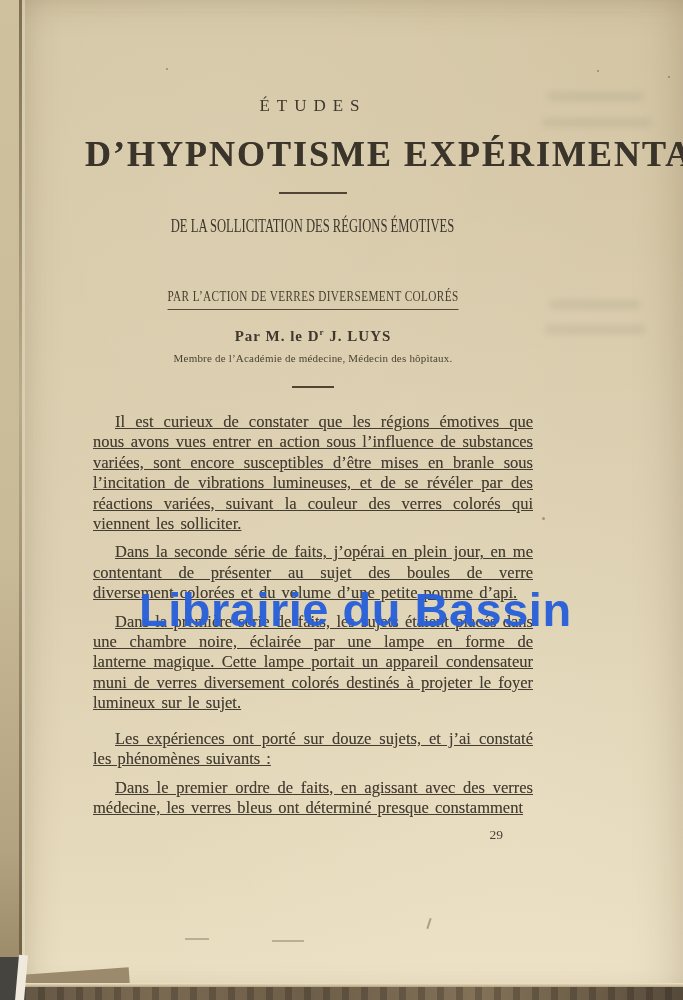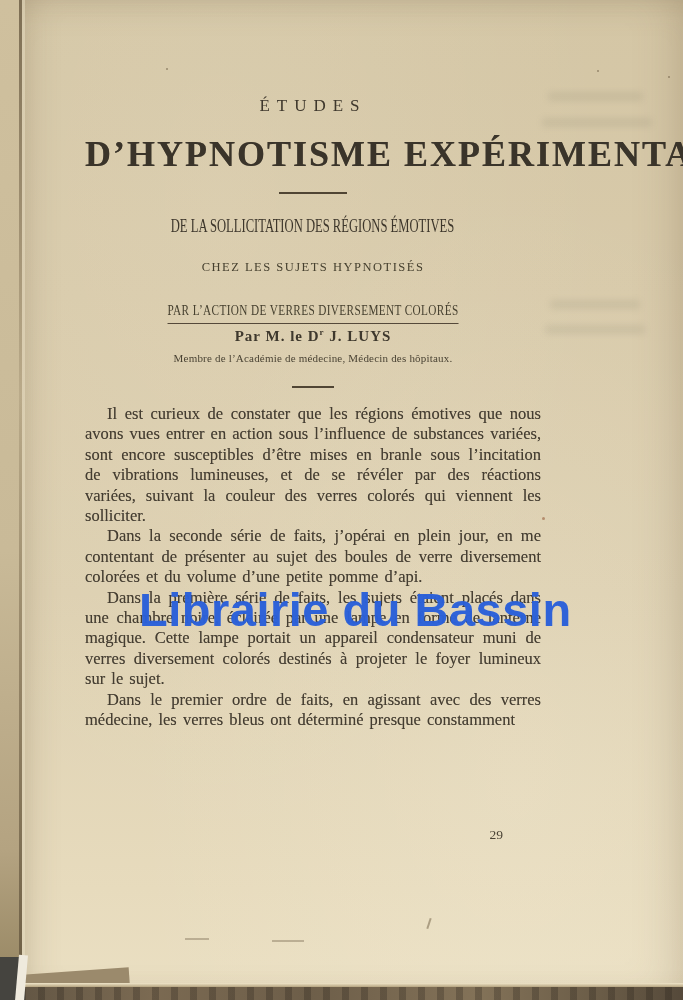--- a/index.html
+++ b/index.html
@@ -43,31 +43,31 @@
   .centered{position:absolute;left:0;width:100%;text-align:center;white-space:nowrap;}
   .series-title{top:96px;font-size:17px;letter-spacing:7px;color:#3e372c;}
   .main-title{top:133px;font-size:36px;font-weight:bold;letter-spacing:2px;color:#3a342a;
         text-shadow:0 0 .5px rgba(58,52,42,.6);}
   .rule{position:absolute;left:50%;transform:translateX(-50%);height:2px;background:#504534;}
   .rule-1{top:192px;width:68px;}
   .rule-2{top:386px;width:42px;}
   .chapter-title{top:216px;font-size:18px;color:#3d362b;}
   .chapter-title .squeeze{display:inline-block;transform:scaleX(.70);transform-origin:center;}
   .subtitle-1{top:260px;font-size:12.5px;letter-spacing:1.5px;color:#46402f;}
-  .subtitle-2{top:288px;font-size:15px;color:#46402f;margin-top:14px;}
+  .subtitle-2{top:288px;font-size:15px;color:#46402f;}
   .subtitle-2 .squeeze{display:inline-block;transform:scaleX(.75);transform-origin:center;
         border-bottom:1.5px solid #55493a;padding-bottom:4px;letter-spacing:.5px;}
   .byline{top:327px;font-size:15px;font-weight:bold;letter-spacing:1px;color:#3e382d;}
   .byline sup{font-size:9px;}
   .affiliation{top:352px;font-size:11px;letter-spacing:.2px;color:#4a4334;}
   
   .body-text{position:absolute;top:404px;left:0;width:456px;
         font-size:16.5px;line-height:20.4px;text-align:justify;word-spacing:2px;
         color:#443d31;text-shadow:0 0 .4px rgba(62,54,44,.45);}
-  .body-text p{margin:0;text-indent:22px;}
+  .body-text p{margin:8px;text-indent:22px;text-decoration:underline;}
   .body-text p.gap-before{margin-top:15px;}
   .page-number{position:absolute;top:827px;right:38px;font-size:13.5px;color:#4a4335;}
   
   .watermark{position:absolute;left:139px;top:582px;z-index:5;
         font-family:"Liberation Sans",sans-serif;font-weight:bold;font-size:47px;
         letter-spacing:.5px;white-space:nowrap;opacity:.97;}
 </style>
 </head>
 <body>
 
@@ -90,30 +90,30 @@
   <div class="speck" style="left:166px;top:68px;width:2px;height:2px;"></div>
   <div class="mark-dash" style="left:185px;top:938px;width:24px;"></div>
   <div class="mark-dash" style="left:272px;top:940px;width:32px;"></div>
   <div class="mark-slash" style="left:428px;top:918px;"></div>
 
   <div class="text-col">
     <div class="centered series-title">ÉTUDES</div>
     <div class="centered main-title">D’HYPNOTISME EXPÉRIMENTAL</div>
     <div class="rule rule-1"></div>
     <div class="centered chapter-title"><span class="squeeze">DE LA SOLLICITATION DES RÉGIONS ÉMOTIVES</span></div>
-    <div class="centered subtitle-1">CHEZ LES SUJETS HYPNOTISÉS</div>
     <div class="centered subtitle-2"><span class="squeeze">PAR L’ACTION DE VERRES DIVERSEMENT COLORÉS</span></div>
     <div class="centered affiliation">Membre de l’Académie de médecine, Médecin des hôpitaux.</div>
     <div class="centered byline"><span>Par M. le D</span><sup>r</sup><span> J. LUYS</span></div>
     <div class="rule rule-2"></div>
 
     <div class="body-text">
         <p>Il est curieux de constater que les régions émotives que nous avons vues entrer en action sous l’influence de substances variées, sont encore susceptibles d’être mises en branle sous l’incitation de vibrations lumineuses, et de se révéler par des réactions variées, suivant la couleur des verres colorés qui viennent les solliciter.</p>
         <p>Dans la seconde série de faits, j’opérai en plein jour, en me contentant de présenter au sujet des boules de verre diversement colorées et du volume d’une petite pomme d’api.</p>
         <p>Dans la première série de faits, les sujets étaient placés dans une chambre noire, éclairée par une lampe en forme de lanterne magique. Cette lampe portait un appareil condensateur muni de verres diversement colorés destinés à projeter le foyer lumineux sur le sujet.</p>
+        <p class="gap-before">Les expériences ont porté sur douze sujets, et j’ai constaté les phénomènes suivants :</p>
         <p>Dans le premier ordre de faits, en agissant avec des verres médecine, les verres bleus ont déterminé presque constamment</p>
       </div>
 
     <div class="page-number">29</div>
   </div>
 
   <div class="watermark" style="color: rgb(42, 96, 218);">Librairie du Bassin</div>
 
   <div class="corner-diag"></div>
   <div class="edge-line"></div>

